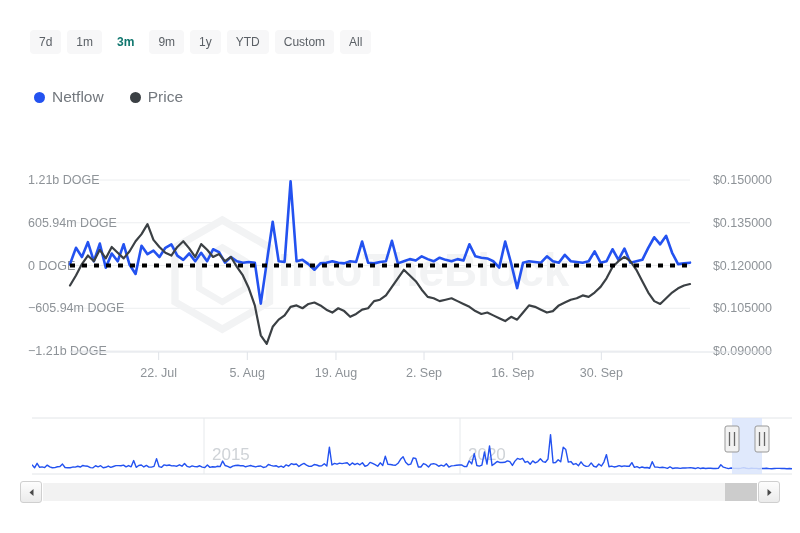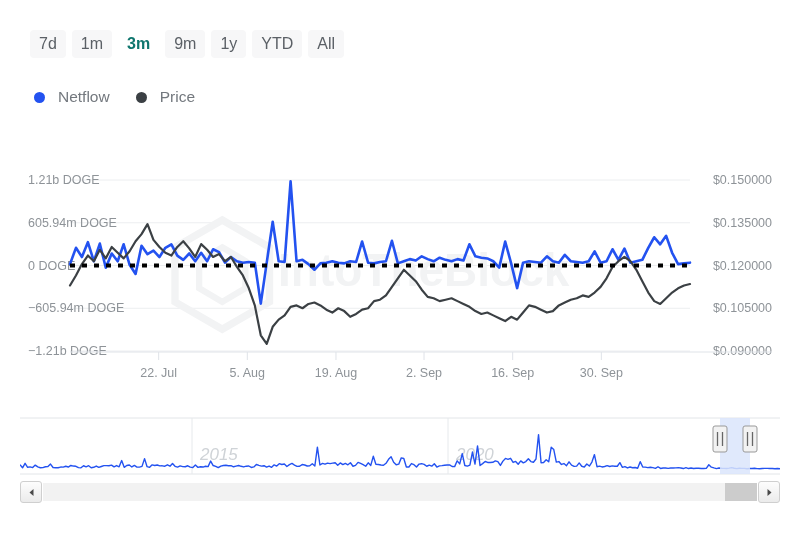--- a/index.html
+++ b/index.html
@@ -24,21 +24,21 @@
     display: flex;
     gap: 6px;
     align-items: center;
   }
   .range-btn {
     background: #f7f7f8;
     border: none;
     border-radius: 4px;
     padding: 6px 9px;
     font-family: "Liberation Sans", sans-serif;
-    font-size: 16px;
+    font-size: 12px;
     line-height: 1;
     color: #5b6066;
     cursor: pointer;
   }
   .range-btn.active {
     background: #ffffff;
     color: #0f766e;
     font-weight: bold;
   }
 
@@ -47,21 +47,21 @@
     position: absolute;
     left: 34px;
     top: 88px;
     display: flex;
     gap: 26px;
     align-items: center;
   }
   .legend-item {
     display: flex;
     align-items: center;
-    gap: 13px;
+    gap: 7px;
     cursor: pointer;
   }
   .legend-dot {
     width: 11px;
     height: 11px;
     border-radius: 50%;
     display: block;
   }
   .legend-label {
     font-size: 15.5px;
@@ -95,25 +95,24 @@
   .wm-text {
     font-family: "Liberation Sans", sans-serif;
     font-size: 46px;
     font-weight: bold;
     fill: #f2f3f4;
   }
 
   
   #navigator {
     position: absolute;
-    left: 20px;
+    left: 32px;
     top: 412px;
     width: 760px;
     height: 72px;
-    font-style: italic;
   }
   #nav-svg { display: block; }
   .nav-year {
     font-family: "Liberation Sans", sans-serif;
     font-size: 17px;
     fill: #cfd3d7;
   }
 
   
   #scrollbar {
@@ -158,20 +157,21 @@
 </head>
 <body>
 
 <div id="range-selector">
     <button class="range-btn">7d</button>
     <button class="range-btn">1m</button>
     <button class="range-btn active">3m</button>
     <button class="range-btn">9m</button>
     <button class="range-btn">1y</button>
     <button class="range-btn">YTD</button>
+    <button class="range-btn">Custom</button>
     <button class="range-btn">All</button>
   </div>
 
 <div id="legend">
     <div class="legend-item">
       <span class="legend-dot" style="background: rgb(35, 82, 240);"></span>
       <span class="legend-label">Netflow</span>
     </div>
     <div class="legend-item">
       <span class="legend-dot" style="background: rgb(59, 64, 68);"></span>

